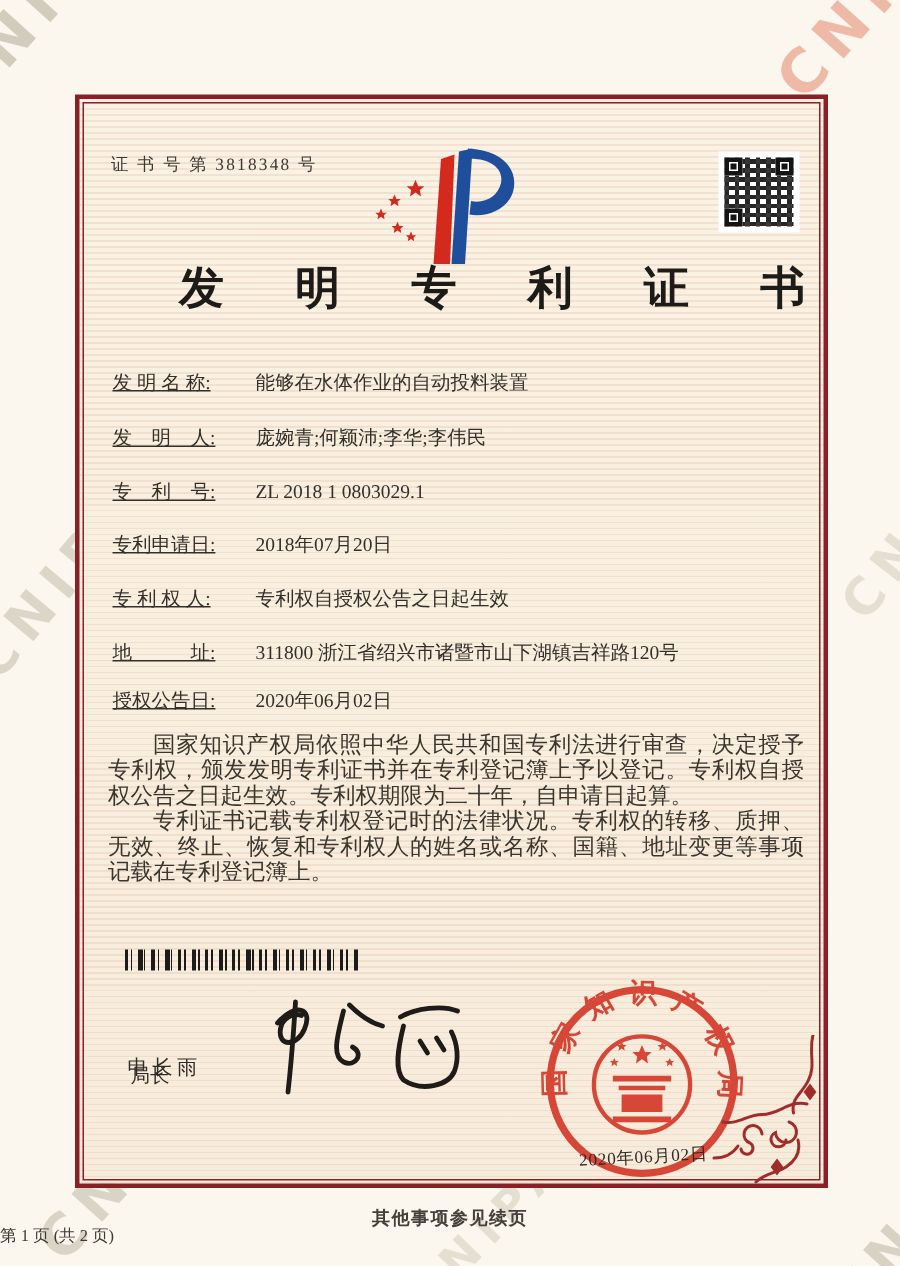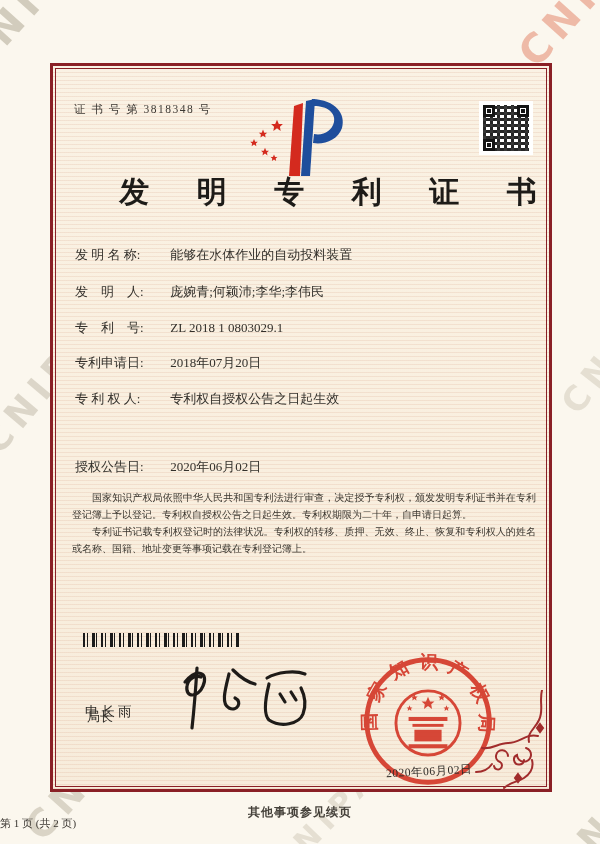--- a/index.html
+++ b/index.html
@@ -54,28 +54,28 @@
   .finder{position:absolute;width:12px;height:12px;border:3px solid #141414;background:#fff;box-sizing:border-box;}
   .finder::after{content:"";position:absolute;inset:1px;background:#141414;}
   .f-tl{left:4px;top:4px;} .f-tr{right:4px;top:4px;} .f-bl{left:4px;bottom:4px;}
 
   .title{
     position:absolute;left:0;top:172px;width:600px;text-align:center;
     font-size:30px;font-weight:700;letter-spacing:20px;text-indent:20px;color:#1d1b18;padding-left:28px;
   }
 
   .row{position:absolute;left:75px;width:470px;font-size:13px;color:#33302b;white-space:nowrap;}
-  .flabel{display:inline-block;min-width:88px;}
+  .flabel{display:inline-block;min-width:88px;text-decoration:underline;}
   .fvalue{margin-left:4px;}
   .pair2{position:absolute;left:232px;top:0;}
   .pair2 .flabel{min-width:80px;}
 
   .legal{
     position:absolute;left:72px;top:489px;width:464px;
-    font-size:10px;line-height:17px;text-align:justify;color:#3a362f;
+    font-size:15px;line-height:17px;text-align:justify;color:#3a362f;
   }
   .legal p{margin:0;text-indent:2em;}
 
   .barcode{
     position:absolute;left:83px;top:633px;width:157px;height:14px;
     background:repeating-linear-gradient(90deg,
       #1b1b1b 0 2px, rgba(0,0,0,0) 2px 4px,
       #1b1b1b 4px 5px, rgba(0,0,0,0) 5px 9px,
       #1b1b1b 9px 12px, rgba(0,0,0,0) 12px 13px,
       #1b1b1b 13px 14px, rgba(0,0,0,0) 14px 18px);
@@ -157,20 +157,24 @@
     <span class="flabel">专　利　号:</span>
     <span class="fvalue">ZL 2018 1 0803029.1</span>
   </div>
   <div class="row" style="top:354px">
     <span class="flabel">专利申请日:</span>
     <span class="fvalue">2018年07月20日</span>
   </div>
   <div class="row" style="top:390px">
     <span class="flabel">专 利 权 人:</span>
     <span class="fvalue">专利权自授权公告之日起生效</span>
+  </div>
+  <div class="row" style="top:426px">
+    <span class="flabel">地　　　址:</span>
+    <span class="fvalue">311800 浙江省绍兴市诸暨市山下湖镇吉祥路120号</span>
   </div>
   <div class="row" style="top:458px">
     <span class="flabel">授权公告日:</span>
     <span class="fvalue">2020年06月02日</span>
   </div>
 
   <div class="legal">
     <p>国家知识产权局依照中华人民共和国专利法进行审查，决定授予专利权，颁发发明专利证书并在专利登记簿上予以登记。专利权自授权公告之日起生效。专利权期限为二十年，自申请日起算。</p>
     <p>专利证书记载专利权登记时的法律状况。专利权的转移、质押、无效、终止、恢复和专利权人的姓名或名称、国籍、地址变更等事项记载在专利登记簿上。</p>
   </div>

